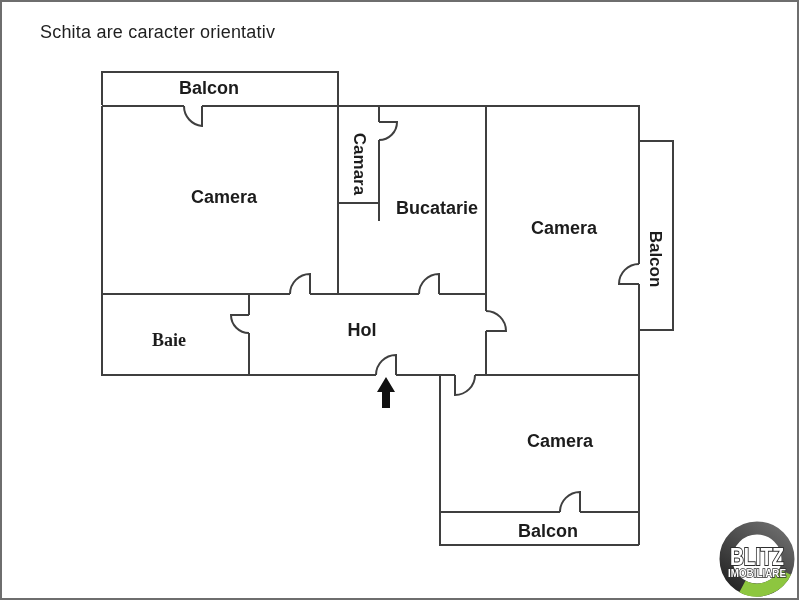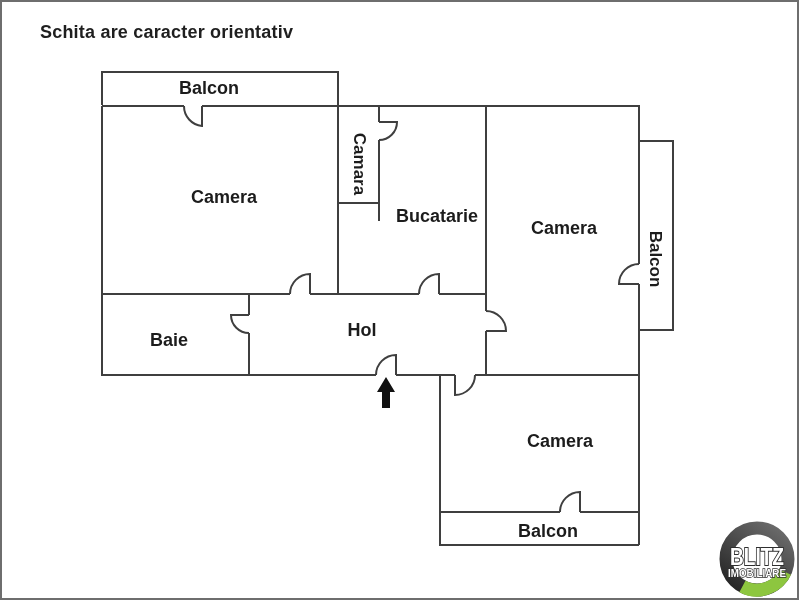--- a/index.html
+++ b/index.html
@@ -7,21 +7,21 @@
     position:relative;
     width:799px;height:600px;
     box-sizing:border-box;
     background:#ffffff;
     border:2px solid #6e6e6e;
     overflow:hidden;
     font-family:"Liberation Sans", sans-serif;
   }
   .disclaimer{
     position:absolute;left:38px;top:20px;
-    font-size:18px;font-weight:700;color:#1f1f1f;
+    font-size:18px;font-weight:400;color:#1f1f1f;
     letter-spacing:0.2px;white-space:nowrap;
   }
   svg.plan{position:absolute;left:0;top:0;width:799px;height:600px;}
   .lbl{
     position:absolute;
     transform:translate(-50%,-50%);
     font-size:18px;color:#1c1c1c;font-weight:600;
     white-space:nowrap;line-height:1;
   }
   .lbl.vert{transform:translate(-50%,-50%) rotate(90deg);font-size:17px;}
@@ -86,24 +86,24 @@
       <path d="M 453 373 V 393 A 20 20 0 0 0 473 373"></path>
       <path d="M 578 510 V 490 A 20 20 0 0 0 558 510"></path>
     </g>
 
     <polygon points="384,375 393,390 388,390 388,406 380,406 380,390 375,390" fill="#111" stroke="none"></polygon>
   </svg>
 
   <div class="lbl" style="left:207px;top:86px;">Balcon</div>
   <div class="lbl" style="left:222px;top:195px;">Camera</div>
   <div class="lbl vert" style="left:357px;top:162px;">Camara</div>
-  <div class="lbl" style="left:435px;top:206px;margin-top:8px;">Bucatarie</div>
+  <div class="lbl" style="left:435px;top:206px;">Bucatarie</div>
   <div class="lbl" style="left:562px;top:226px;">Camera</div>
   <div class="lbl vert" style="left:653px;top:257px;">Balcon</div>
-  <div class="lbl" style="left:167px;top:338px;">Baie</div>
+  <div class="lbl" style="left:167px;top:338px;font-family:Liberation Serif, serif;">Baie</div>
   <div class="lbl" style="left:360px;top:328px;">Hol</div>
   <div class="lbl" style="left:558px;top:439px;">Camera</div>
   <div class="lbl" style="left:546px;top:529px;">Balcon</div>
 
   <svg class="logo" width="78" height="78" viewBox="0 0 78 78">
     <defs>
       <linearGradient id="ringGrad" x1="0.85" y1="0" x2="0.15" y2="1">
         <stop offset="0" stop-color="#6a6a6a"></stop>
         <stop offset="1" stop-color="#262626"></stop>
       </linearGradient>

